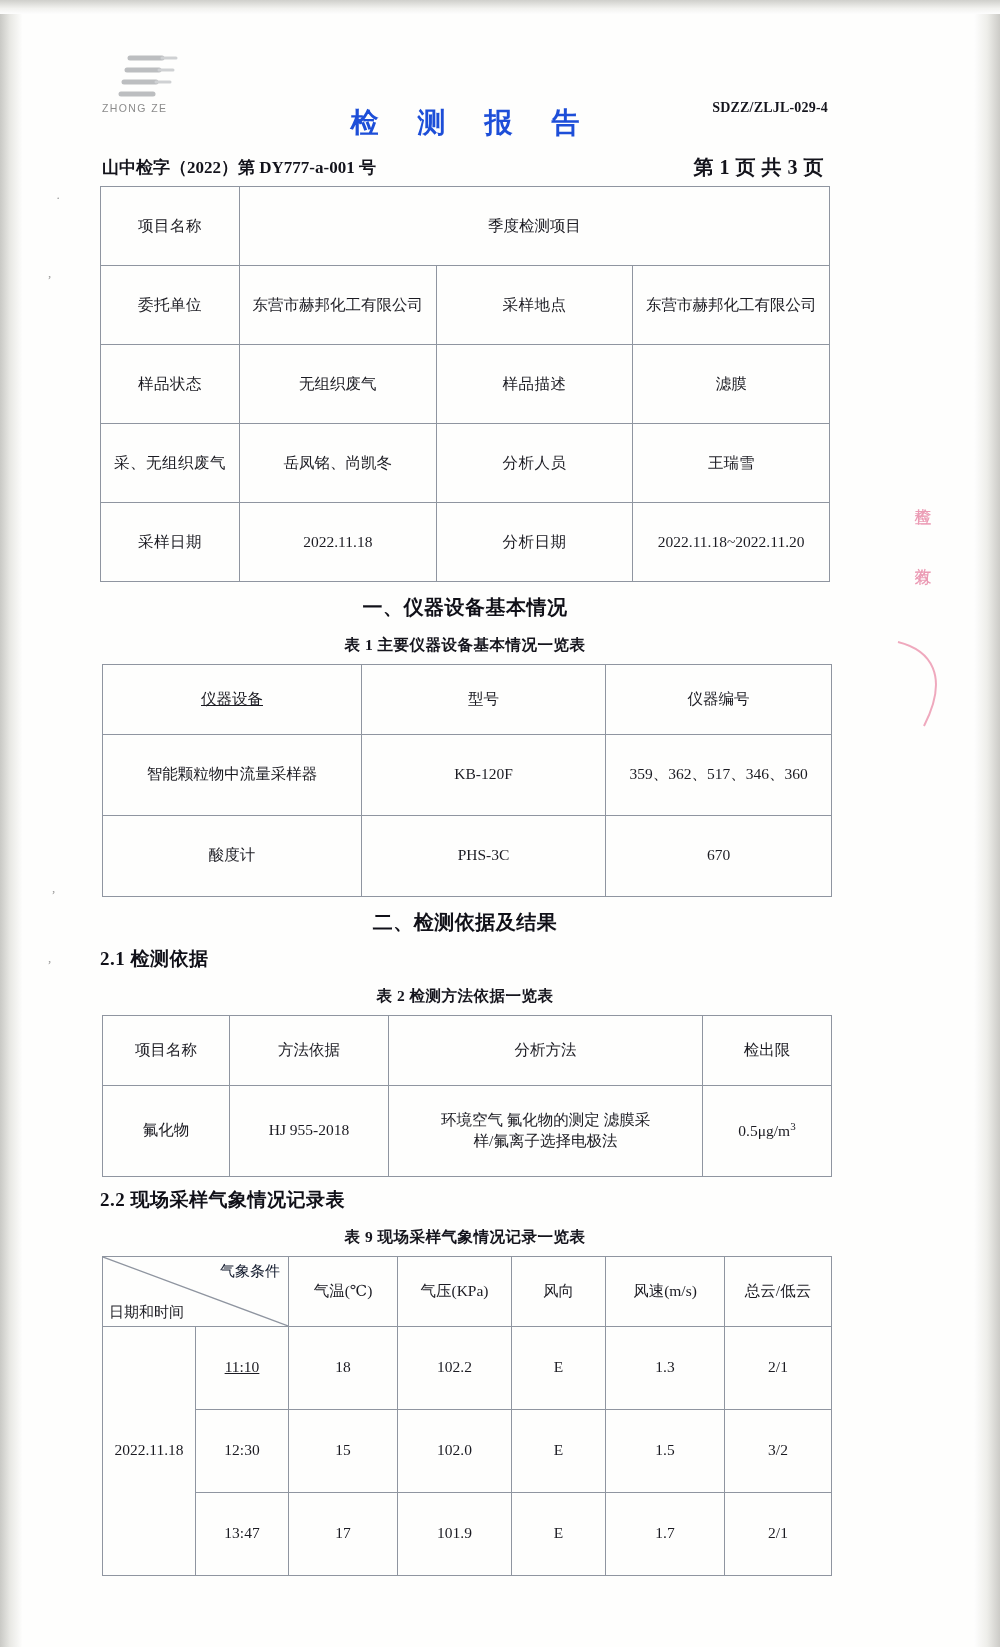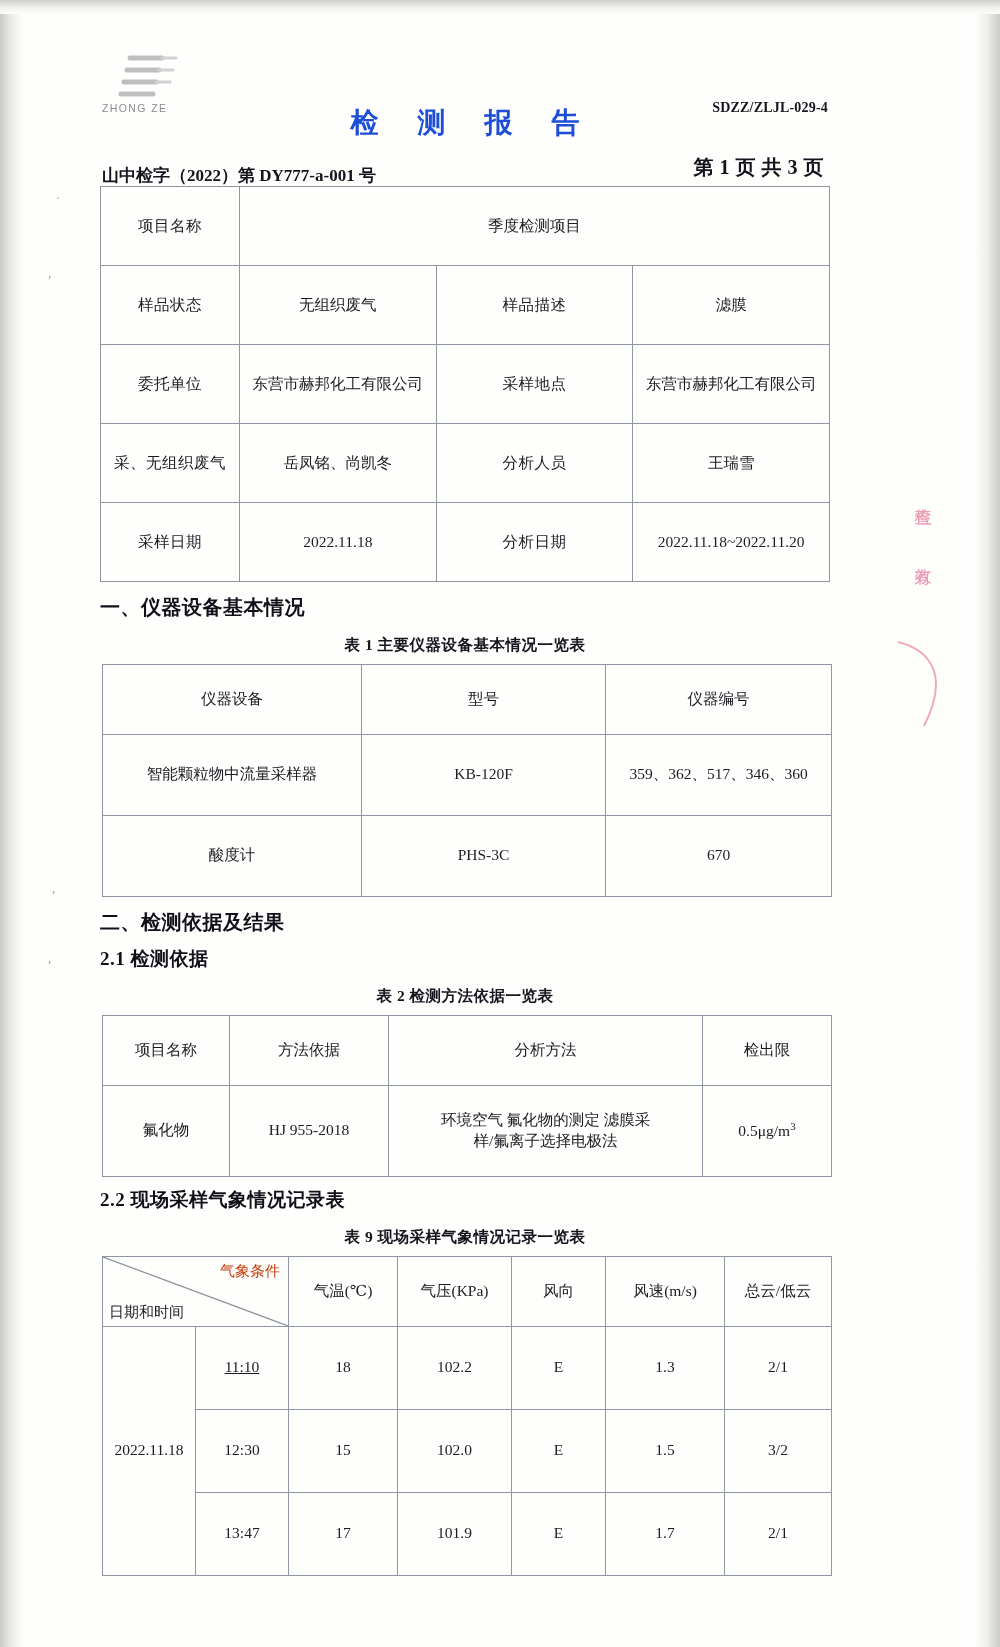--- a/index.html
+++ b/index.html
@@ -97,21 +97,21 @@
     padding-left: 16px;
   }
   .subline {
     position: relative;
     height: 30px;
     margin-top: 10px;
   }
   .report-no {
     position: absolute;
     left: 2px;
-    top: 12px;
+    top: 4px;
     font-size: 17px;
     font-weight: bold;
     color: #13131b;
   }
   .page-no {
     position: absolute;
     right: 6px;
     top: 2px;
     font-size: 20px;
     font-weight: bold;
@@ -138,20 +138,21 @@
   .info-table { margin-top: 4px; }
   .info-table td { height: 30px; }
   .info-table td.lbl { letter-spacing: 0.5px; }
 
   .sec-h1 {
     font-size: 20px;
     font-weight: bold;
     color: #101018;
     margin: 12px 0 6px 0;
     letter-spacing: 0.5px;
+    text-align: center;
   }
   .sec-h2 {
     font-size: 19px;
     font-weight: bold;
     color: #101018;
     margin: 10px 0 4px 0;
     letter-spacing: 0.5px;
   }
   .tbl-cap {
     text-align: center;
@@ -179,21 +180,21 @@
   .diag-cell .diag-svg {
     position: absolute;
     left: 0; top: 0;
     width: 100%; height: 100%;
   }
   .diag-cell .d-top {
     position: absolute;
     right: 8px;
     top: 4px;
     font-size: 15px;
-    color: #c2410c;
+    color: #0f172a;
   }
   .diag-cell .d-bot {
     position: absolute;
     left: 6px;
     bottom: 3px;
     font-size: 15px;
     color: #1b1b22;
   }
 
   
@@ -264,53 +265,53 @@
       <div class="page-no">第 1 页  共 3 页</div>
     </div>
 
     <table class="t info-table">
       <tbody>
         <tr>
           <td class="lbl" style="width:130px;">项目名称</td>
           <td colspan="3">季度检测项目</td>
         </tr>
         <tr>
+          <td class="lbl">委托单位</td>
+          <td style="width:215px;">东营市赫邦化工有限公司</td>
+          <td class="lbl" style="width:110px;">采样地点</td>
+          <td>东营市赫邦化工有限公司</td>
+        </tr>
+        <tr>
           <td class="lbl">样品状态</td>
           <td>无组织废气</td>
           <td class="lbl">样品描述</td>
           <td>滤膜</td>
         </tr>
         <tr>
-          <td class="lbl">委托单位</td>
-          <td style="width:215px;">东营市赫邦化工有限公司</td>
-          <td class="lbl" style="width:110px;">采样地点</td>
-          <td>东营市赫邦化工有限公司</td>
-        </tr>
-        <tr>
           <td class="lbl">采、无组织废气</td>
           <td>岳凤铭、尚凯冬</td>
           <td class="lbl">分析人员</td>
           <td>王瑞雪</td>
         </tr>
         <tr>
           <td class="lbl">采样日期</td>
           <td>2022.11.18</td>
           <td class="lbl">分析日期</td>
           <td>2022.11.18~2022.11.20</td>
         </tr>
       </tbody>
     </table>
 
     <div class="sec-h1">一、仪器设备基本情况</div>
     <div class="tbl-cap">表 1    主要仪器设备基本情况一览表</div>
 
     <table class="t equip-table">
       <tbody>
         <tr>
-          <th style="width:250px;">仪器设备</th>
+          <th style="width:250px;text-decoration:underline;">仪器设备</th>
           <th style="width:235px;">型号</th>
           <th>仪器编号</th>
         </tr>
         <tr>
           <td>智能颗粒物中流量采样器</td>
           <td>KB-120F</td>
           <td>359、362、517、346、360</td>
         </tr>
         <tr>
           <td>酸度计</td>

